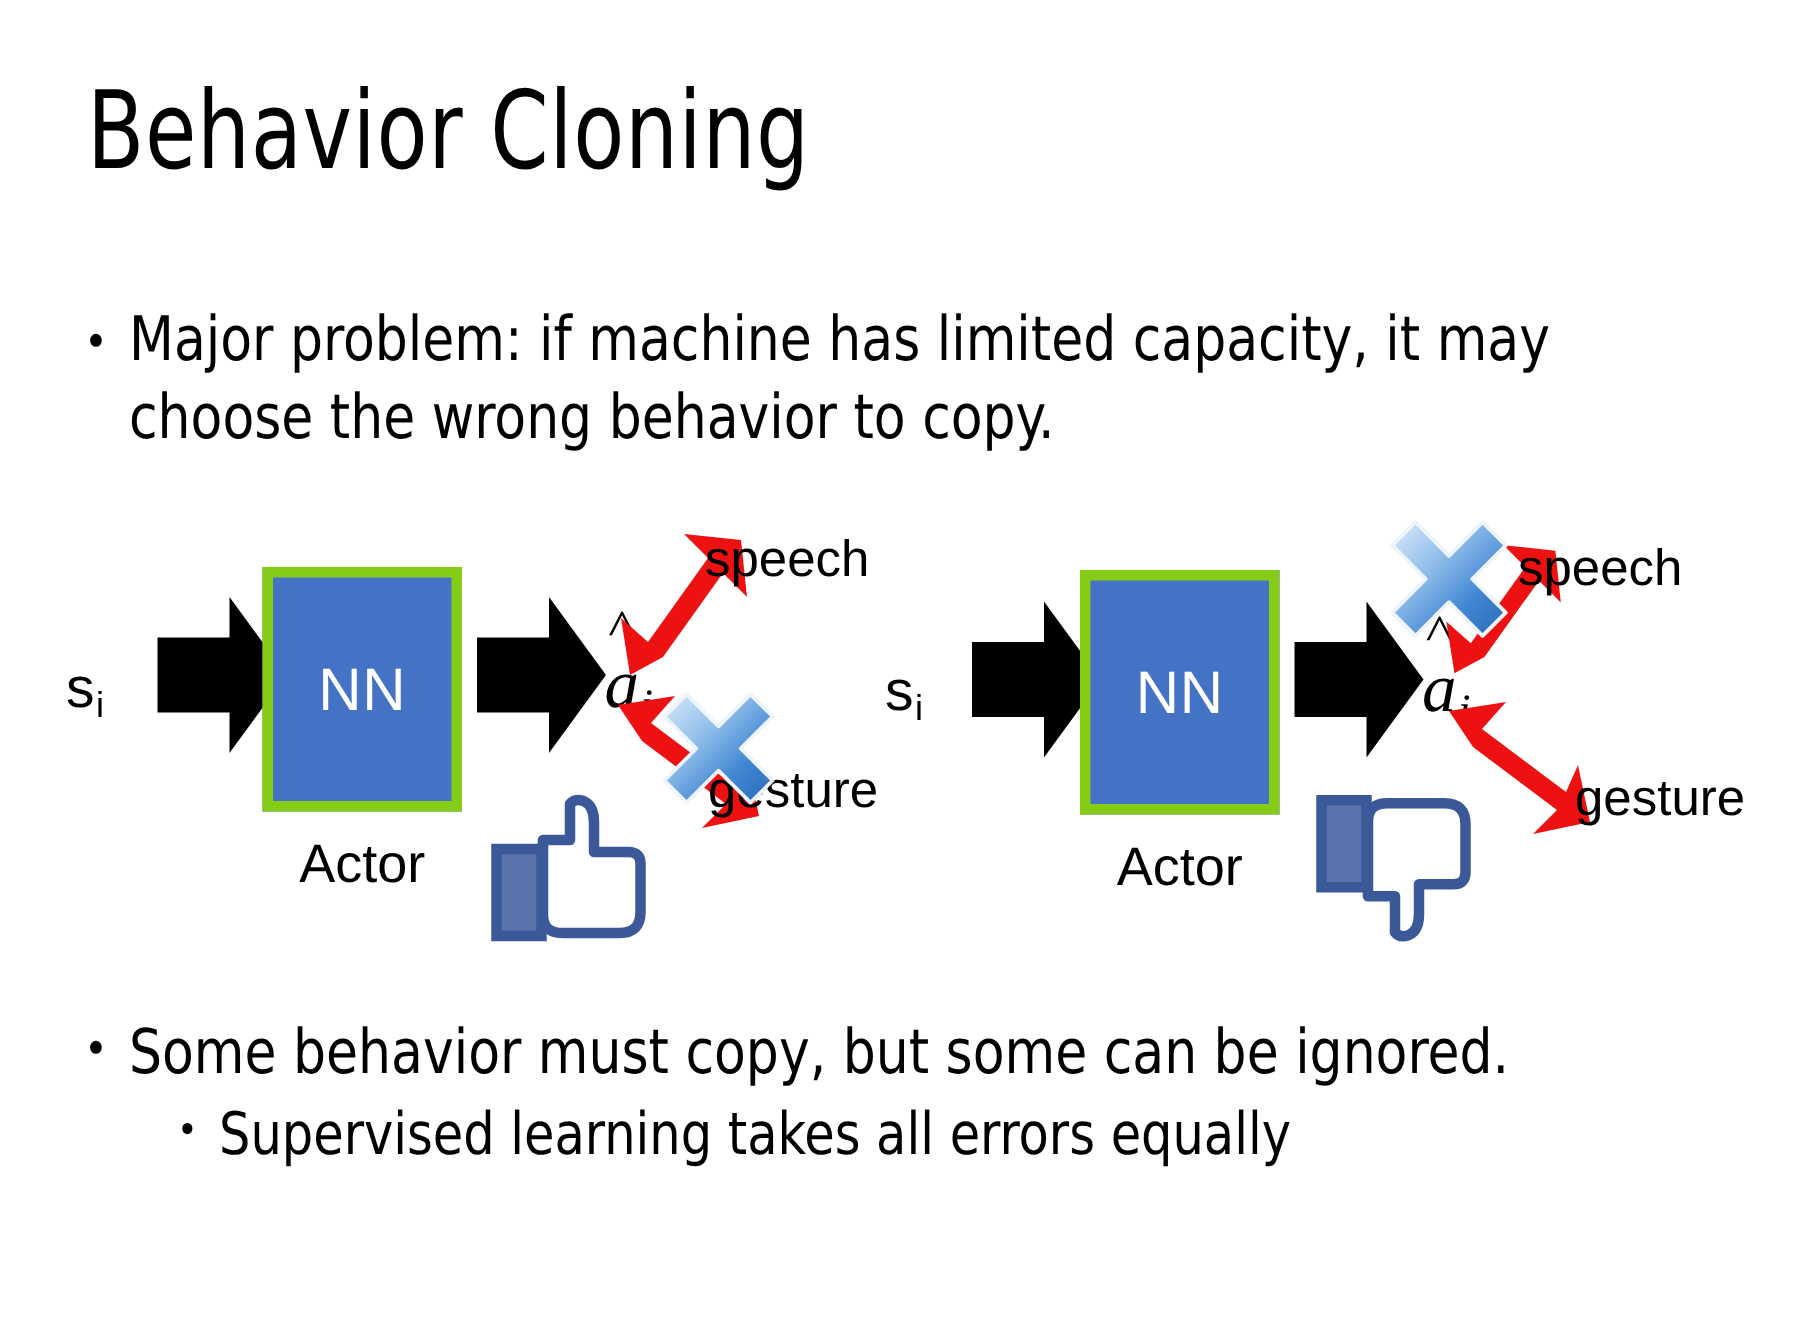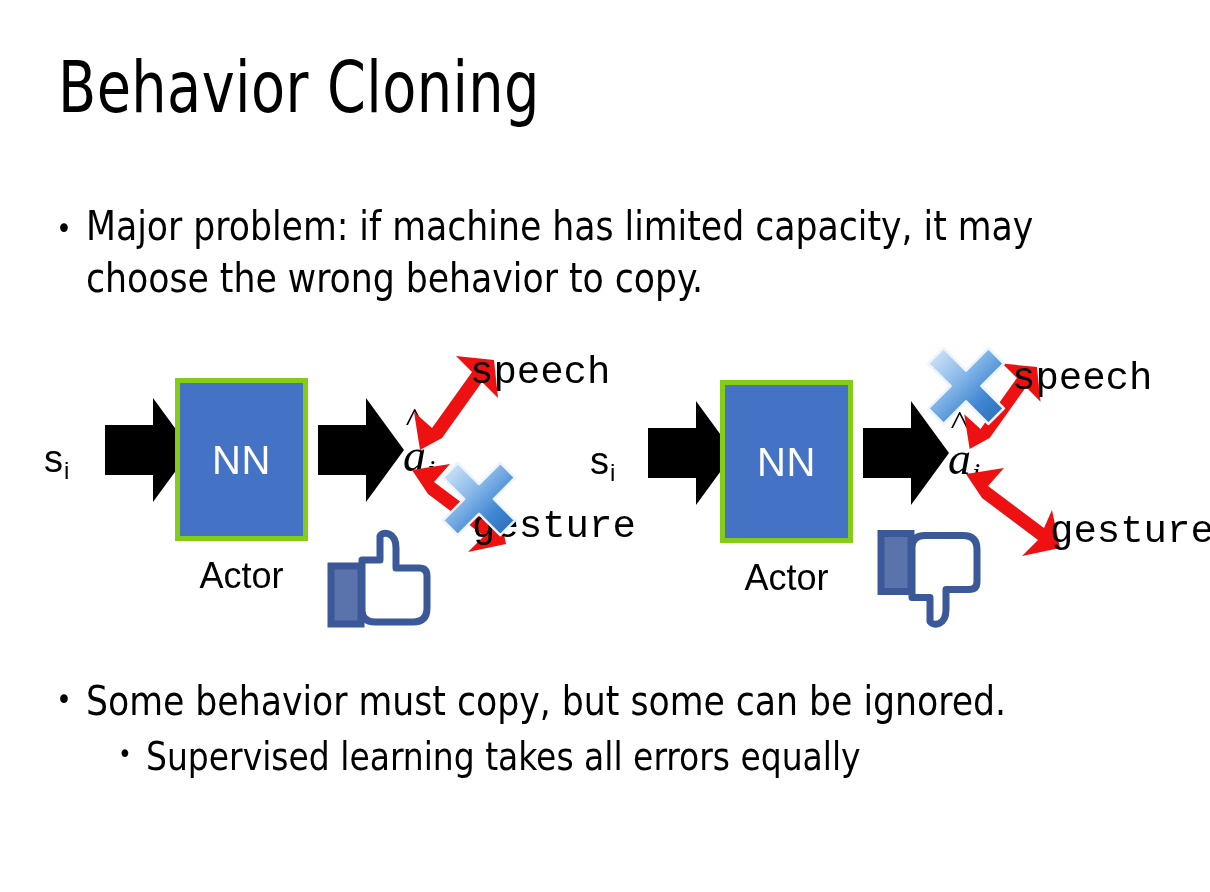--- a/index.html
+++ b/index.html
@@ -101,21 +101,21 @@
   .state-label sub {
     font-size: 24px;
     vertical-align: baseline;
     position: relative;
     top: 7px;
     left: 1px;
   }
 
   .nn-box {
     background: #4472C4;
-    border: 5px solid #84cc16;
+    border: 7px solid #84cc16;
     box-sizing: border-box;
     display: flex;
     align-items: center;
     justify-content: center;
   }
   .nn-label {
     color: #ffffff;
     font-family: "Liberation Sans", sans-serif;
     font-size: 40px;
     line-height: 40px;
@@ -156,22 +156,22 @@
   .action-label sub {
     font-size: 30px;
     font-style: italic;
     vertical-align: baseline;
     position: relative;
     top: 9px;
     left: 1px;
   }
 
   .out-label {
-    font-family: Liberation Mono, monospace;
-    font-size: 39px;
+    font-family: Liberation Sans, sans-serif;
+    font-size: 34px;
     line-height: 39px;
     color: #000;
     white-space: nowrap;
   }
 
   svg { display: block; overflow: visible; }
 </style>
 </head>
 <body>
 

